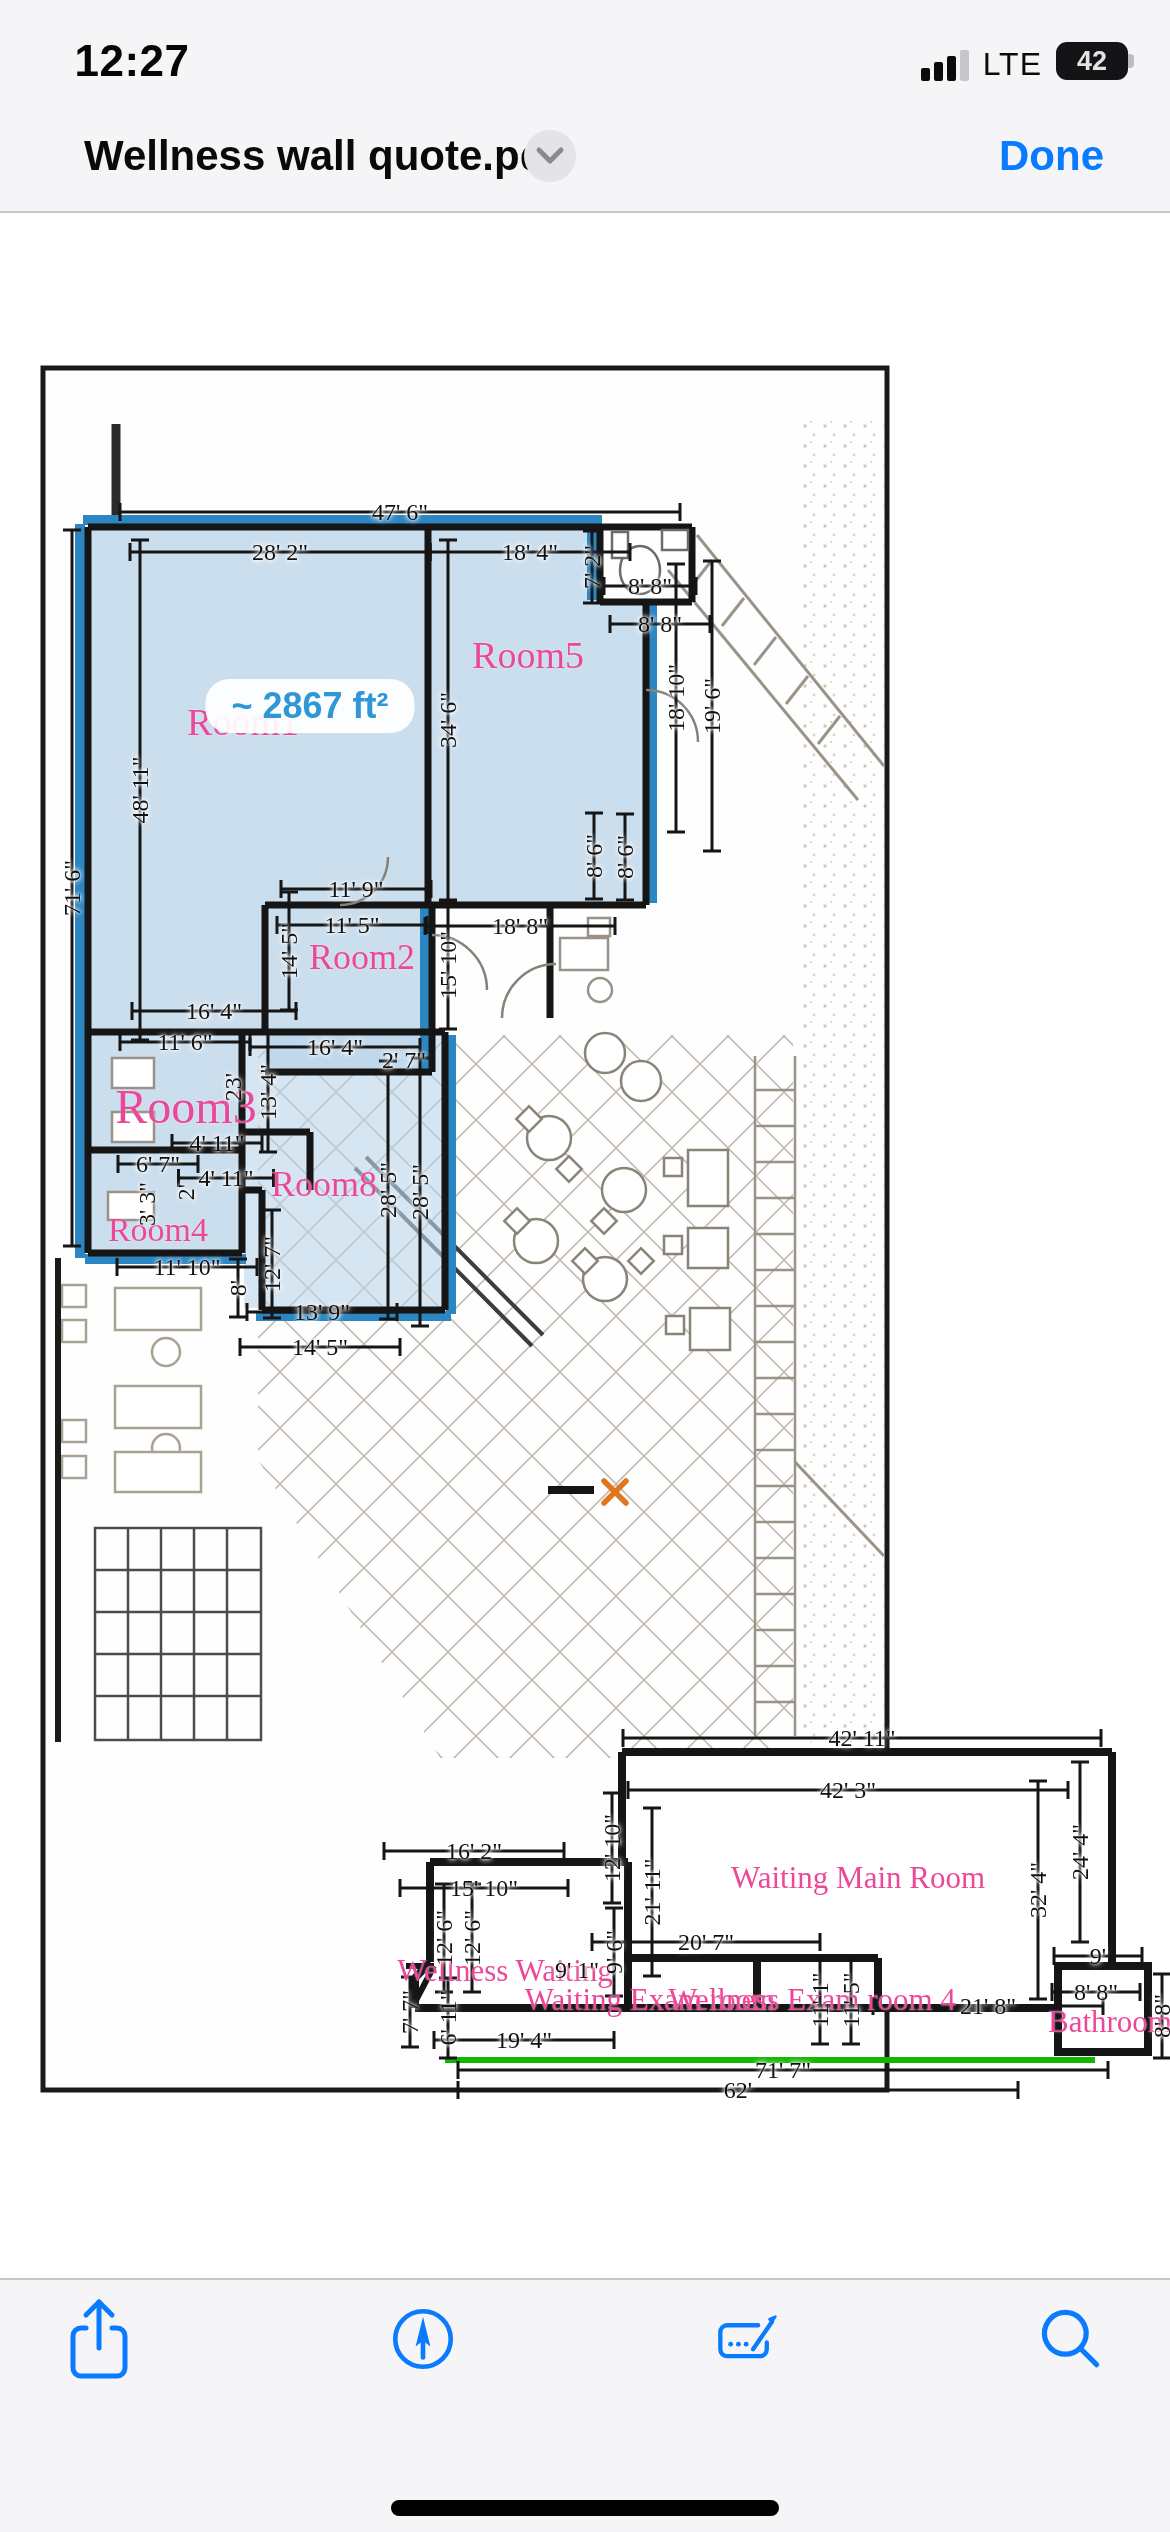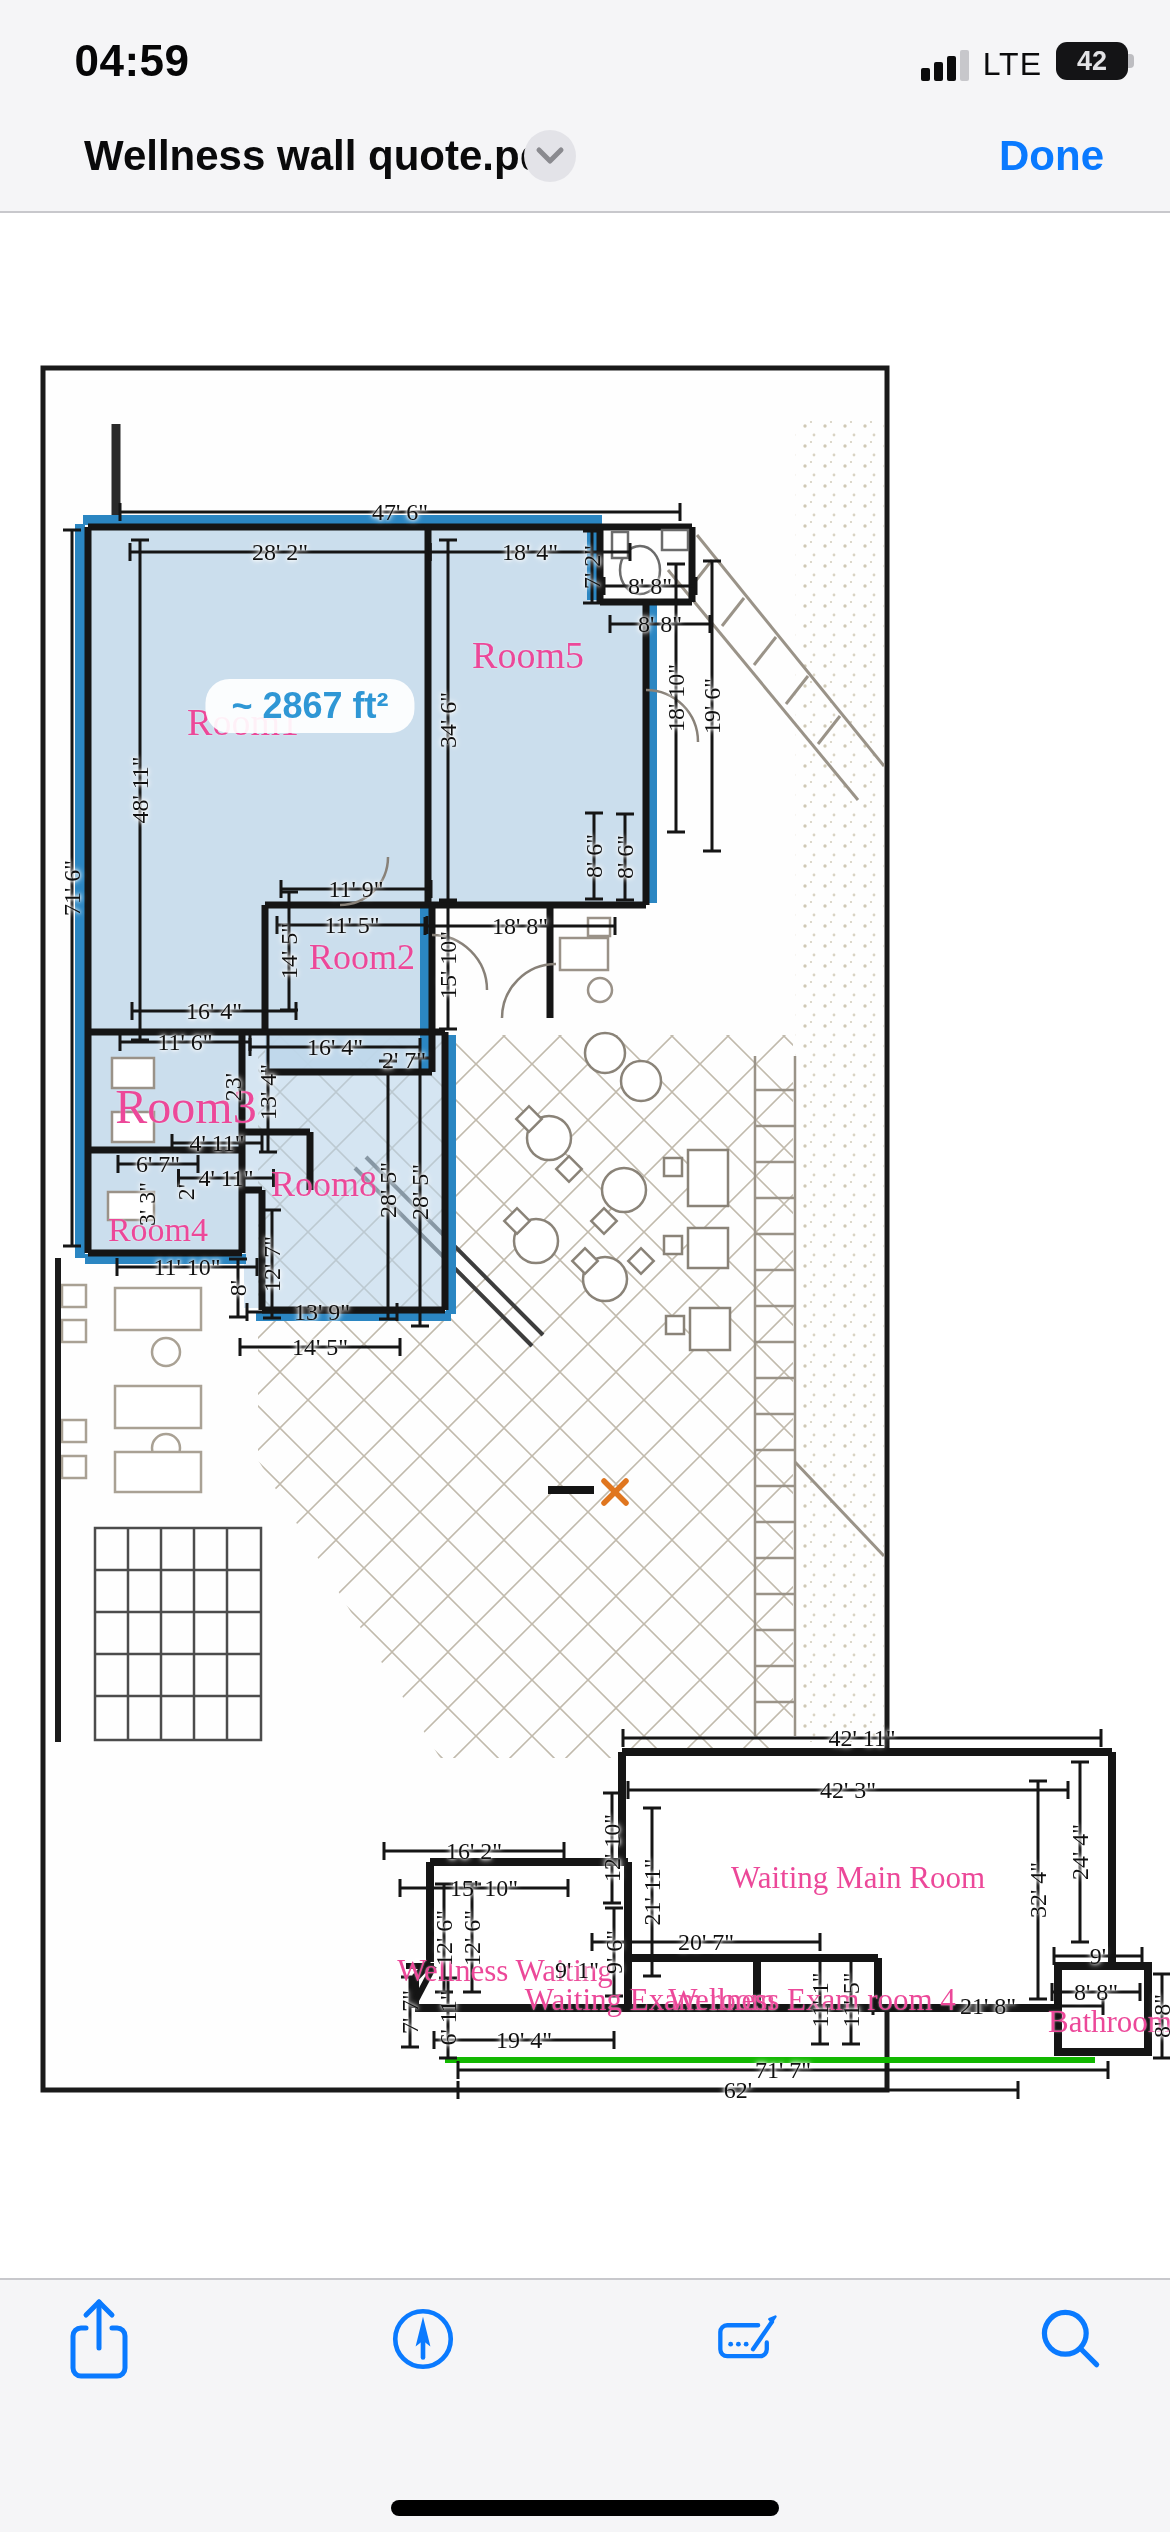--- a/index.html
+++ b/index.html
@@ -500,21 +500,21 @@
     <div class="dim-label" style="left: 1162px; top: 2016px; transform: translate(-50%, -50%) rotate(-90deg);">8' 8"</div>
     <div class="dim-label" style="left: 410px; top: 2012px; transform: translate(-50%, -50%) rotate(-90deg);">7' 7"</div>
     <div class="dim-label" style="left: 448px; top: 2018px; transform: translate(-50%, -50%) rotate(-90deg);">6' 11"</div>
     <div class="dim-label" style="left: 524px; top: 2040px; transform: translate(-50%, -50%) rotate(0deg);">19' 4"</div>
     <div class="dim-label" style="left: 783px; top: 2070px; transform: translate(-50%, -50%) rotate(0deg);">71' 7"</div>
     <div class="dim-label" style="left: 738px; top: 2090px; transform: translate(-50%, -50%) rotate(0deg);">62'</div>
   </div>
 
 <div class="top-chrome">
   <div class="status-bar">
-    <div class="status-time">04:59</div>
+    <div class="status-time">12:27</div>
     <div class="status-right">
       <div class="sig">
         <i style="height:13px"></i>
           <i style="height:19px"></i>
           <i style="height:25px"></i>
           <i class="off" style="height:31px"></i>
       </div>
       <div class="lte">LTE</div>
       <div class="battery">
         <div class="body"></div>

